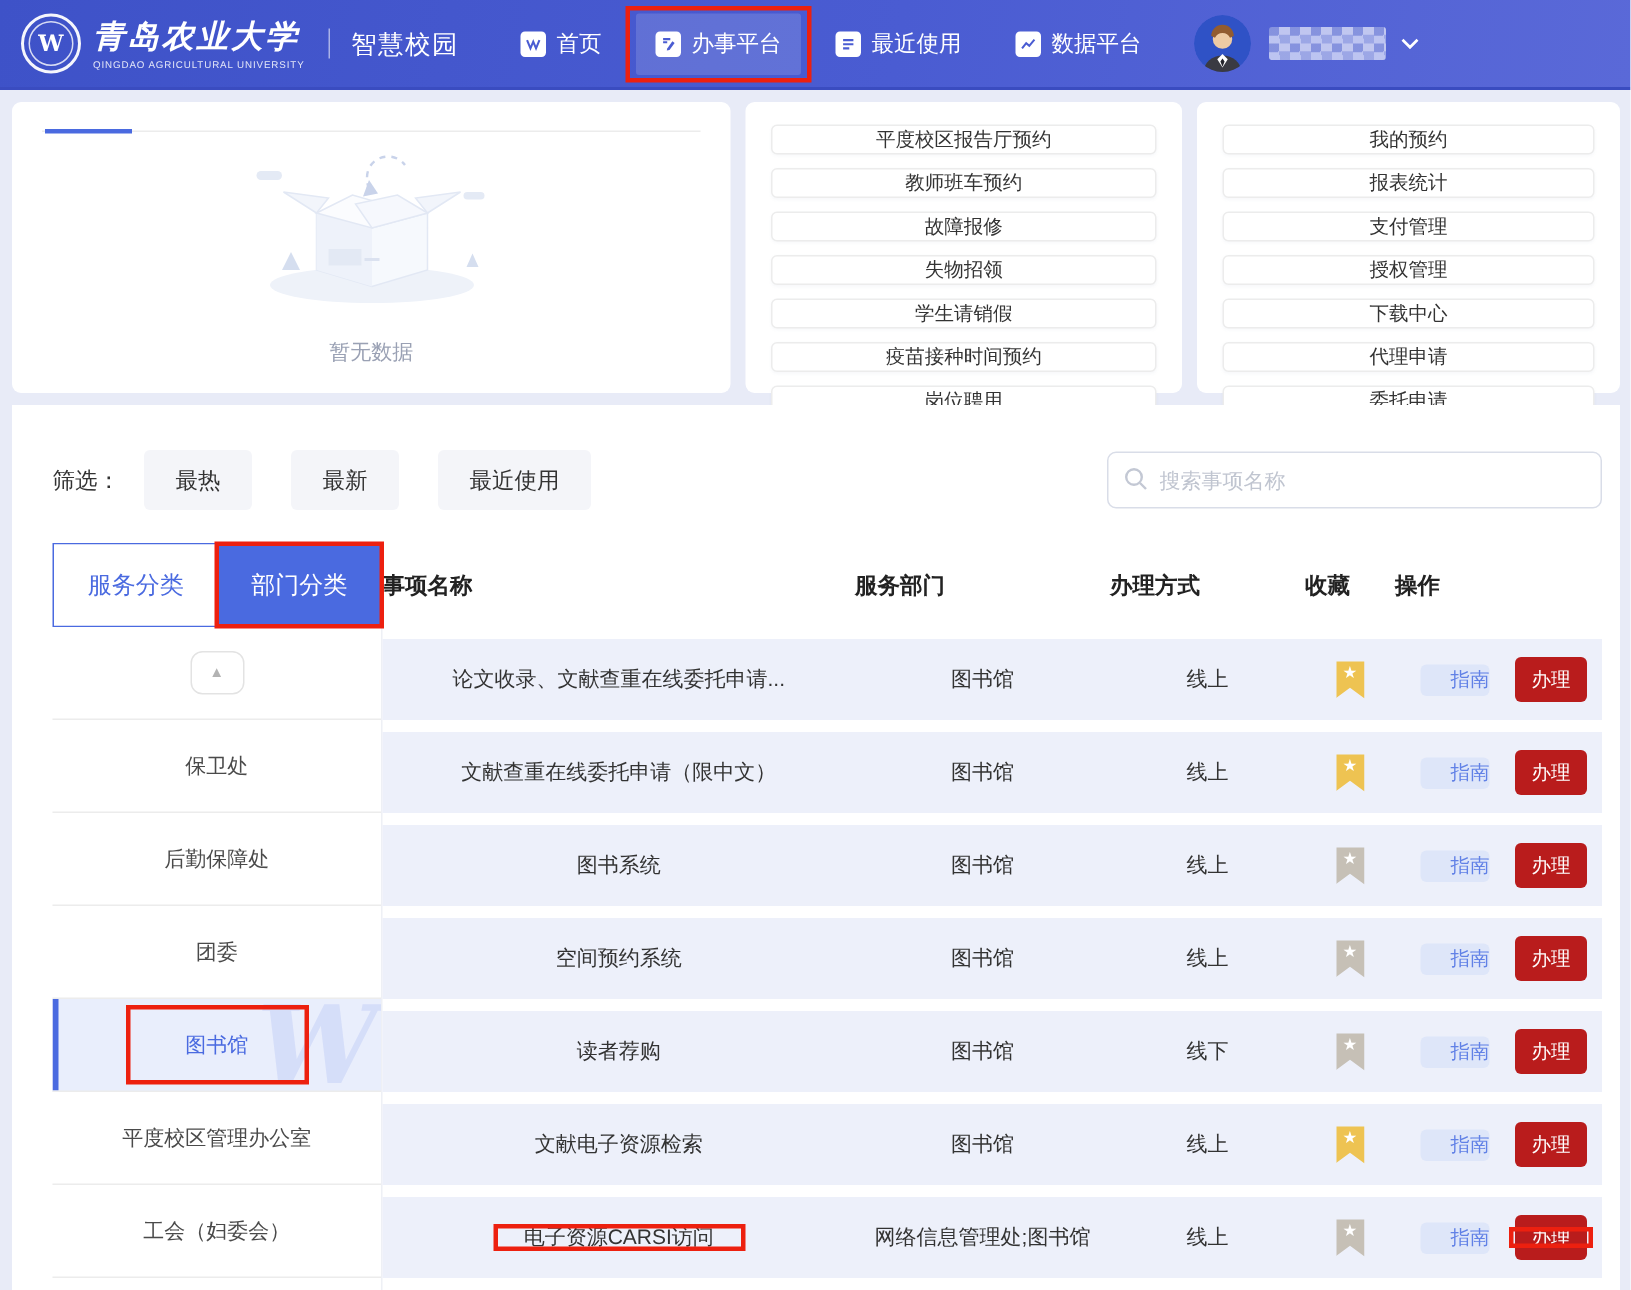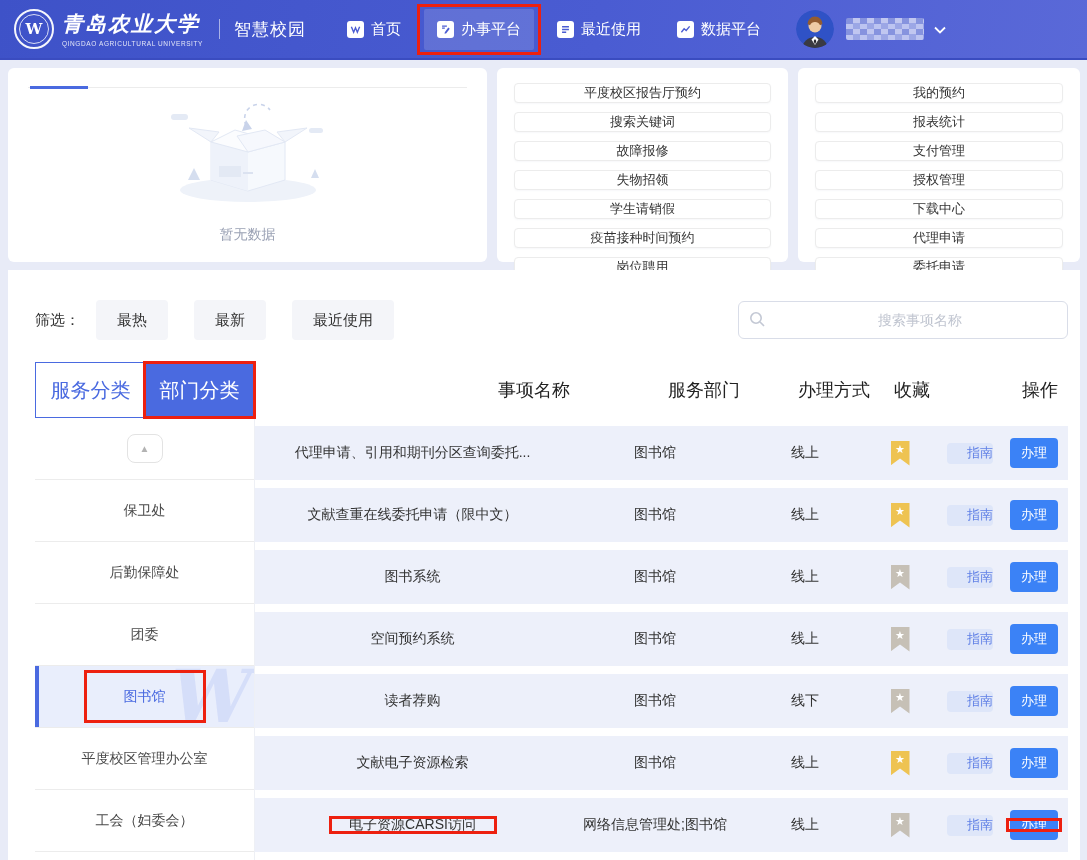--- a/index.html
+++ b/index.html
@@ -60,34 +60,34 @@
   
   .main-card { margin:8px 7px 0 8px; width:1072px; height:590px; background:#fff; border-radius:0;
                padding:30px 12px 0 27px; overflow:hidden; position:relative; }
 
   .filter-row { display:flex; align-items:center; }
   .filter-label { font-size:15px; color:#333; margin-right:16px; }
   .filter-btn { height:40px; padding:0 21px; background:#f4f5f9; border:none; border-radius:4px;
                 font-size:15px; color:#333; margin-right:26px; cursor:pointer; font-family:inherit; }
   .item-search { margin-left:auto; position:relative; width:330px; height:38px; }
   .item-search input { width:100%; height:100%; border:1px solid #d9dde8; border-radius:6px; outline:none;
-                padding-left:34px; font-size:14px; color:#333;text-align:center; }
+                padding-left:34px; font-size:14px; color:#333; }
   .item-search input::placeholder { color:#c0c5d0; }
   .item-search .mag { top:9px; }
 
   
   .head-row { display:flex; margin-top:22px; height:56px; }
   .tabs { width:220px; display:flex; border:1px solid #4a6ae0; flex:0 0 auto; }
-  .tab { width:110px; display:flex; align-items:center; justify-content:center; font-size:20px;
+  .tab { width:110px; display:flex; align-items:center; justify-content:center; font-size:16px;
          color:#4a6ae0; background:#fff; cursor:pointer; position:relative; }
   .tab.active { background:#4a6ae0; color:#fff; }
   .tab-caret { position:absolute; left:50%; top:calc(100% + 4px); transform:translateX(-50%);
                width:0; height:0; border:7px solid transparent; border-top:8px solid #4a6ae0; border-bottom:none; }
   .hcols { flex:1; display:grid; grid-template-columns:315px 170px 130px 60px 128px; align-items:center; }
-  .hcell { text-align:right; font-size:18px; font-weight:normal; color:#222; }
+  .hcell { text-align:left; font-size:15px; font-weight:bold; color:#222; }
 
   
   .tbody { display:flex; }
   .side { width:220px; flex:0 0 auto; border-right:1px solid #eef0f5; }
   .scell { height:62px; display:flex; align-items:center; justify-content:center; font-size:14px;
            color:#4a4a4a; border-bottom:1px solid #ececec; cursor:pointer; position:relative; overflow:hidden; background:#fff; }
   .scell.sel { background:#e9eefc; color:#4a6ae0; }
   .scell.sel::before { content:""; position:absolute; left:0; top:0; bottom:0; width:4px; background:#4a6ae0; }
   .wm { position:absolute; right:2px; top:-12px; font:italic bold 72px "DejaVu Serif",serif;
         color:rgba(88,118,230,.13); pointer-events:none; }
@@ -99,21 +99,21 @@
   .trow { height:54px; margin-top:8px; background:#edf0fa; display:grid;
           grid-template-columns:315px 170px 130px 60px 80px 48px; align-items:center; }
   .tcell { display:flex; align-items:center; justify-content:center; font-size:14px; color:#333; position:relative; }
   .bookmark { width:19px; height:25px; position:relative; display:block; cursor:pointer;
               clip-path:polygon(0 0,100% 0,100% 100%,50% 72%,0 100%); }
   .bookmark.fav { background:#eec352; }
   .bookmark.unfav { background:#c6c0b6; }
   .bookmark .star { position:absolute; top:3px; left:0; right:0; text-align:center; color:#fff; font-size:11px; line-height:1; }
   .btn-guide { width:46px; height:21px; background:#dee6f9; color:#6181e6; border:none; border-radius:4px;
                font-size:13px; cursor:pointer; font-family:inherit;text-align:right; }
-  .btn-handle { width:48px; height:30px; background:#3b82f6; color:#fff; border:none; border-radius:4px;
+  .btn-handle { width:48px; height:30px; background:#b91c1c; color:#fff; border:none; border-radius:4px;
                font-size:13px; cursor:pointer; font-family:inherit; position:relative; }
 </style>
 </head>
 <body>
 
 <div class="navbar">
   <div class="seal">
       <div class="seal-inner">W</div>
     </div>
   <div class="uni-block">
@@ -202,21 +202,21 @@
         <polygon points="142,54 122,42 94,48 105,64" fill="#f6f8fd" stroke="#e2e8f4" stroke-width="1"></polygon>
         <rect x="76" y="78" width="22" height="11" fill="#e3e9f4"></rect>
         <rect x="100" y="84" width="10" height="2" fill="#dbe2f0"></rect>
       </svg>
       <div class="empty-text">暂无数据</div>
     </div>
   </div>
 
   <div class="card card-grid mid">
     <button class="mini-btn">平度校区报告厅预约</button>
-    <button class="mini-btn">搜索关键词</button>
+    <button class="mini-btn">教师班车预约</button>
     <button class="mini-btn">故障报修</button>
     <button class="mini-btn">失物招领</button>
     <button class="mini-btn">学生请销假</button>
     <button class="mini-btn">疫苗接种时间预约</button>
     <button class="mini-btn">岗位聘用</button>
     <button class="mini-btn">网络信息管理处</button>
   </div>
 
   <div class="card card-grid right">
     <button class="mini-btn">我的预约</button>
@@ -293,21 +293,21 @@
       <div class="scell">
           <span>工会（妇委会）</span>
         </div>
       <div class="scell"></div>
     </div>
 
     <div class="rows">
 
       <div class="trow">
         <div class="tcell">
-            <span>代理申请、引用和期刊分区查询委托...</span>
+            <span>论文收录、文献查重在线委托申请...</span>
           </div>
         <div class="tcell">图书馆</div>
         <div class="tcell">线上</div>
         <div class="tcell">
             <span class="bookmark fav">
               <span class="star">★</span>
             </span>
           </div>
         <div class="tcell">
             <button class="btn-guide">指南</button>

